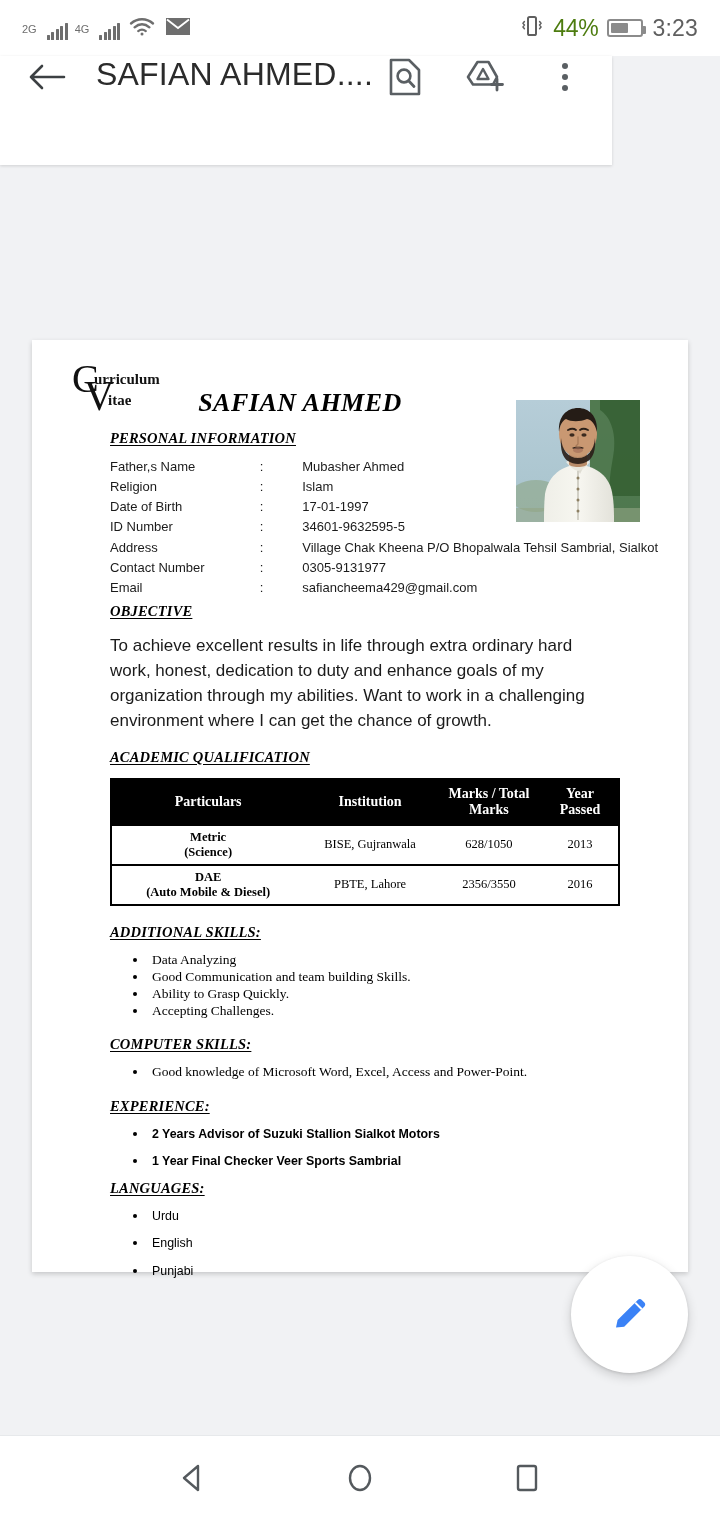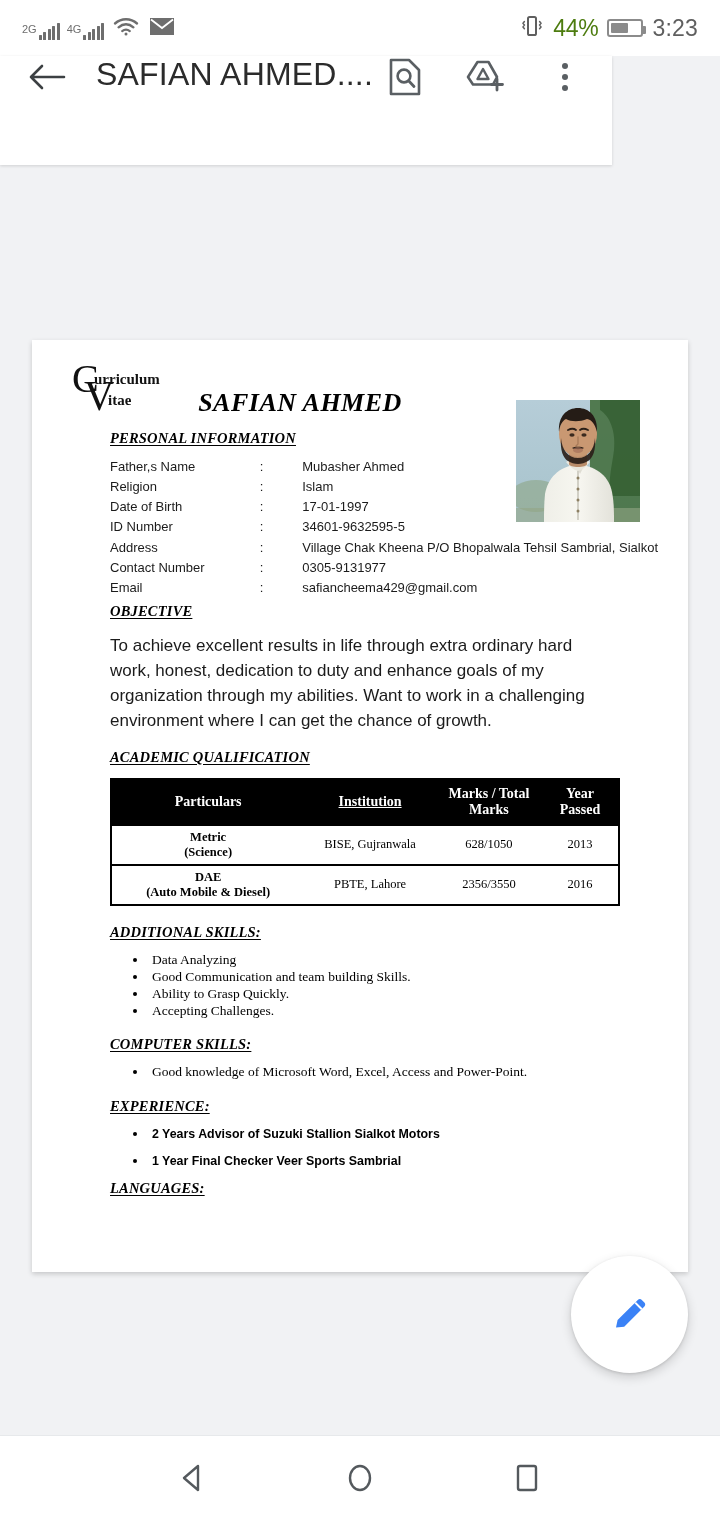--- a/index.html
+++ b/index.html
@@ -12,21 +12,21 @@
   .screen { position:relative; width:720px; height:1520px; background:#f1f2f4; }
 
   
   .statusbar {
     position:absolute; top:0; left:0; width:720px; height:56px;
     background:#ffffff; display:flex; align-items:center;
     padding:0 22px; color:#6e6e6e;
   }
   .sb-left { display:flex; align-items:flex-end; gap:7px; }
   .sb-right { margin-left:auto; display:flex; align-items:center; gap:9px; }
-  .sig-group { display:flex; align-items:flex-end; gap:1px; position:relative; }
+  .sig-group { display:flex; align-items:flex-end; gap:9px; position:relative; }
   .sig-label { font-size:11px; line-height:1; margin-right:1px; align-self:flex-start;
                margin-top:1px; font-weight:400; }
   .bars { display:flex; align-items:flex-end; gap:1.5px; height:17px; }
   .bars i { display:block; width:3px; background:#6e6e6e; border-radius:.5px; }
   .bars i:nth-child(1){height:5px;} .bars i:nth-child(2){height:8px;}
   .bars i:nth-child(3){height:11px;} .bars i:nth-child(4){height:14px;}
   .bars i:nth-child(5){height:17px;}
   .batt-pct { font-size:23px; letter-spacing:-.3px; color:#4d7c0f; }
   .clock { font-size:23px; color:#5f5f5f; letter-spacing:.2px; }
   .batt-box {
@@ -106,21 +106,21 @@
              font-family:"Liberation Serif", serif; }
   table.aq thead th {
     background:#000; color:#fff; font-size:14px; font-weight:bold;
     padding:6px 4px; text-align:center; line-height:1.15;
   }
   table.aq tbody td {
     font-size:12.5px; color:#000; padding:4px 4px; text-align:center;
     border-top:2px solid #000; line-height:1.2;
   }
   table.aq tbody td b { font-weight:bold; }
-  .col1 { width:38%; } .col2 { width:26%;text-decoration:underline; } .col3 { width:21%; } .col4 { width:15%; }
+  .col1 { width:38%; } .col2 { width:26%; } .col3 { width:21%; } .col4 { width:15%; }
 
   .sec-gap { margin:18px 0 0 48px; }
   ul.bul { margin:11px 0 0 86px; list-style:disc; }
   ul.bul li { font-family:"Liberation Serif", serif; font-size:13.5px;
               color:#000; line-height:1.18; padding-left:4px; margin-bottom:1px; }
   ul.bul.sans li { font-family:"Liberation Sans", sans-serif; font-size:12.4px;
                    font-weight:bold; margin-bottom:11px; }
   ul.bul.sansn li { font-family:"Liberation Sans", sans-serif; font-size:12.4px;
                     font-weight:normal; margin-bottom:12px; }
   ul.bul li::marker { font-size:13px; }
@@ -396,20 +396,25 @@
           <li>Good knowledge of Microsoft Word, Excel, Access and Power-Point.</li>
         </ul>
 
         <h2 class="sec sec-gap">EXPERIENCE:</h2>
         <ul class="bul sans">
           <li>2 Years Advisor of Suzuki Stallion Sialkot Motors</li>
           <li>1 Year Final Checker Veer Sports Sambrial</li>
         </ul>
 
         <h2 class="sec" style="margin:10px 0 0 48px;">LANGUAGES:</h2>
+        <ul class="bul sansn">
+          <li>Urdu</li>
+          <li>English</li>
+          <li>Punjabi</li>
+        </ul>
 
 
       </div>
     </div>
   </div>
 
   <div class="fab">
     <svg width="52" height="52" viewBox="0 0 52 52">
       <path d="M12 38.5l1.6-7.4L33.8 10.9c1.1-1.1 2.9-1.1 4 0l2.6 2.6c1.1 1.1 1.1 2.9 0 4L20.2 37.8 12 38.5z" fill="#3b82f6"></path>
       <path d="M31.2 13.6l6.6 6.6" stroke="#ffffff" stroke-width="2" fill="none"></path>

